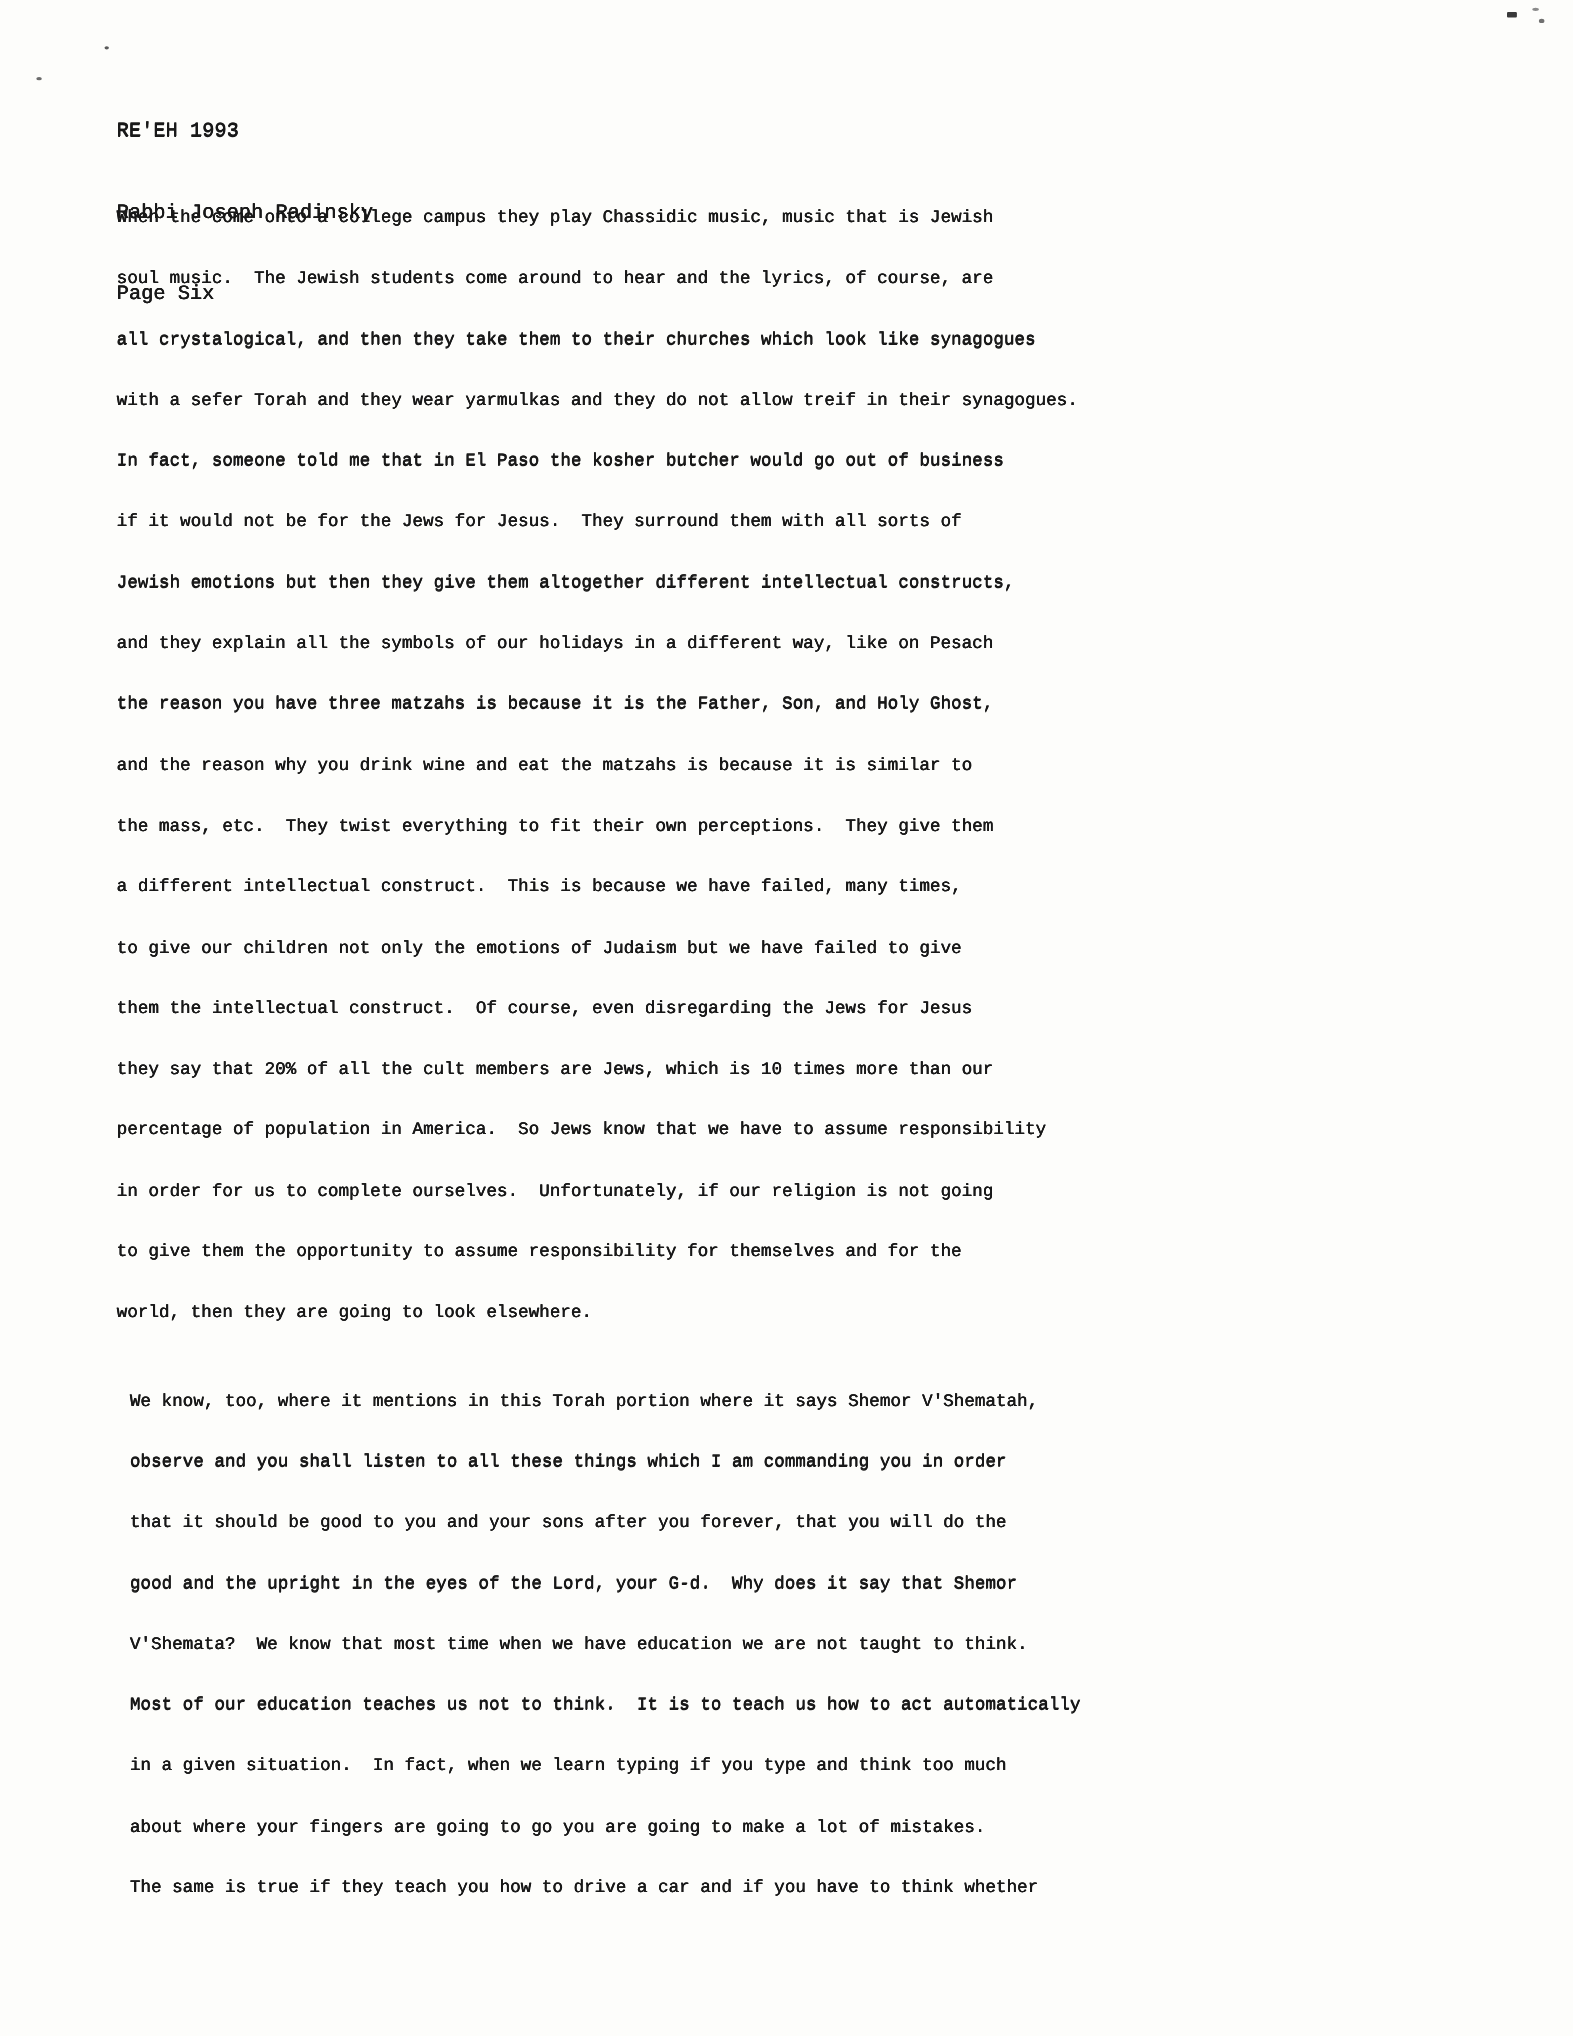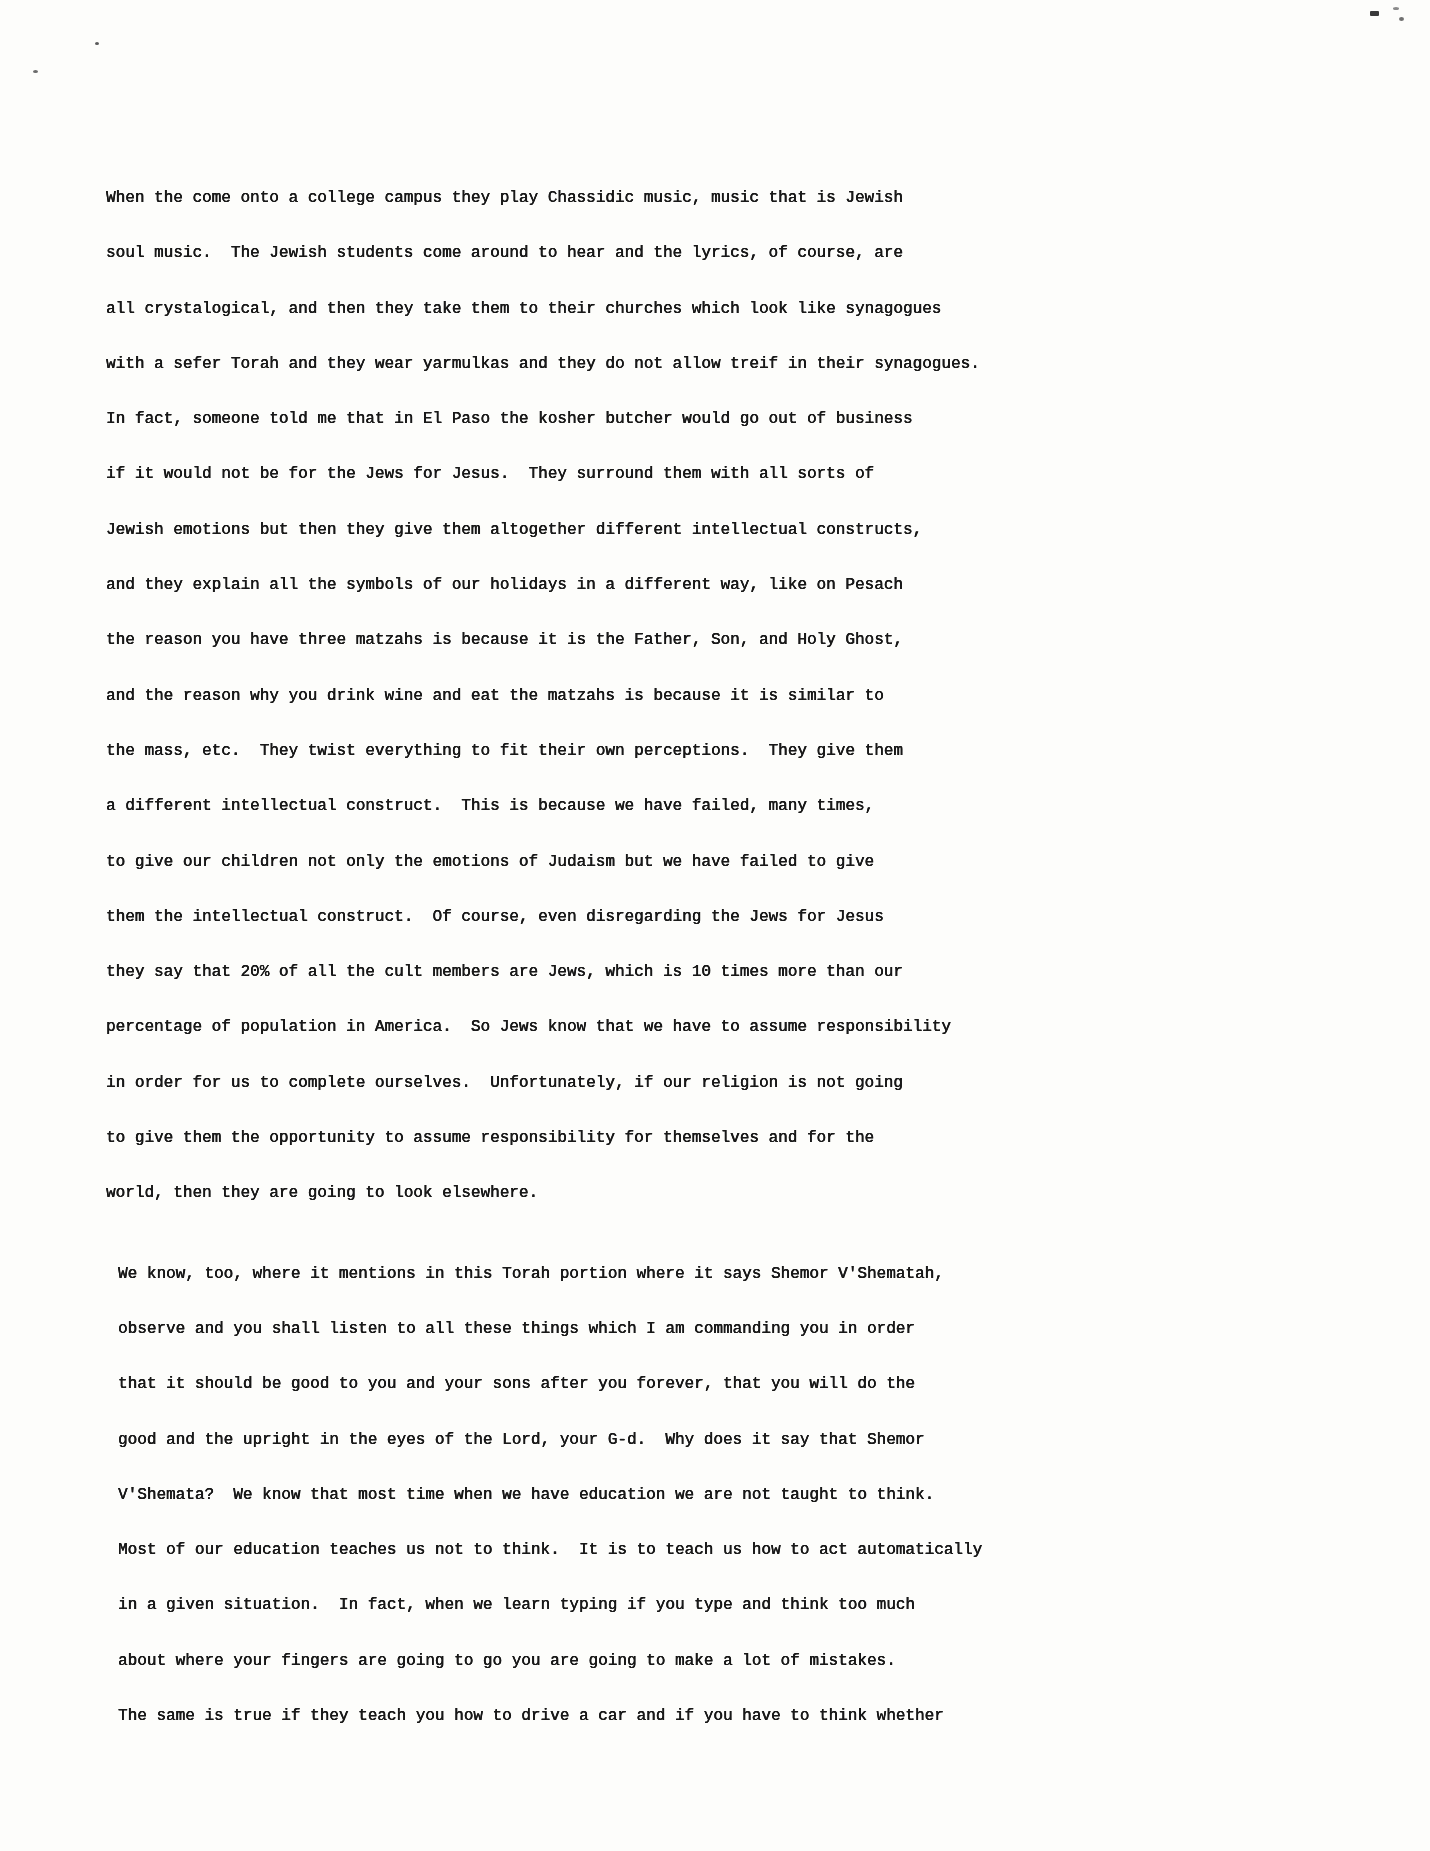--- a/index.html
+++ b/index.html
@@ -38,20 +38,25 @@
   .a1{left:95px;top:42px;width:4px;height:3px;background:#5a5a5a;}
   .a2{left:33px;top:70px;width:5px;height:3px;background:#6b6b6b;}
   .a3{left:1370px;top:11px;width:9px;height:5px;background:#3a3a3a;border-radius:1px;}
   .a4{left:1393px;top:7px;width:6px;height:3px;background:#8a8a8a;}
   .a5{left:1399px;top:17px;width:5px;height:4px;background:#707070;}
 </style>
 </head>
 <body>
 
 <div class="page">
+  <div class="header typewriter">
+    <div class="header-line">RE'EH 1993</div>
+    <div class="header-line">Rabbi Joseph Radinsky</div>
+    <div class="header-line">Page Six</div>
+  </div>
 
   <div class="body-text typewriter"><div class="paragraph"><div class="text-line">When the come onto a college campus they play Chassidic music, music that is Jewish</div><div class="text-line">soul music.  The Jewish students come around to hear and the lyrics, of course, are</div><div class="text-line">all crystalogical, and then they take them to their churches which look like synagogues</div><div class="text-line">with a sefer Torah and they wear yarmulkas and they do not allow treif in their synagogues.</div><div class="text-line">In fact, someone told me that in El Paso the kosher butcher would go out of business</div><div class="text-line">if it would not be for the Jews for Jesus.  They surround them with all sorts of</div><div class="text-line">Jewish emotions but then they give them altogether different intellectual constructs,</div><div class="text-line">and they explain all the symbols of our holidays in a different way, like on Pesach</div><div class="text-line">the reason you have three matzahs is because it is the Father, Son, and Holy Ghost,</div><div class="text-line">and the reason why you drink wine and eat the matzahs is because it is similar to</div><div class="text-line">the mass, etc.  They twist everything to fit their own perceptions.  They give them</div><div class="text-line">a different intellectual construct.  This is because we have failed, many times,</div><div class="text-line">to give our children not only the emotions of Judaism but we have failed to give</div><div class="text-line">them the intellectual construct.  Of course, even disregarding the Jews for Jesus</div><div class="text-line">they say that 20% of all the cult members are Jews, which is 10 times more than our</div><div class="text-line">percentage of population in America.  So Jews know that we have to assume responsibility</div><div class="text-line">in order for us to complete ourselves.  Unfortunately, if our religion is not going</div><div class="text-line">to give them the opportunity to assume responsibility for themselves and for the</div><div class="text-line">world, then they are going to look elsewhere.</div></div><div class="paragraph"><div class="text-line">We know, too, where it mentions in this Torah portion where it says Shemor V'Shematah,</div><div class="text-line">observe and you shall listen to all these things which I am commanding you in order</div><div class="text-line">that it should be good to you and your sons after you forever, that you will do the</div><div class="text-line">good and the upright in the eyes of the Lord, your G-d.  Why does it say that Shemor</div><div class="text-line">V'Shemata?  We know that most time when we have education we are not taught to think.</div><div class="text-line">Most of our education teaches us not to think.  It is to teach us how to act automatically</div><div class="text-line">in a given situation.  In fact, when we learn typing if you type and think too much</div><div class="text-line">about where your fingers are going to go you are going to make a lot of mistakes.</div><div class="text-line">The same is true if they teach you how to drive a car and if you have to think whether</div></div></div>
 
   <div class="scan-artifact a1"></div>
   <div class="scan-artifact a2"></div>
   <div class="scan-artifact a3"></div>
   <div class="scan-artifact a4"></div>
   <div class="scan-artifact a5"></div>
 </div>
 

